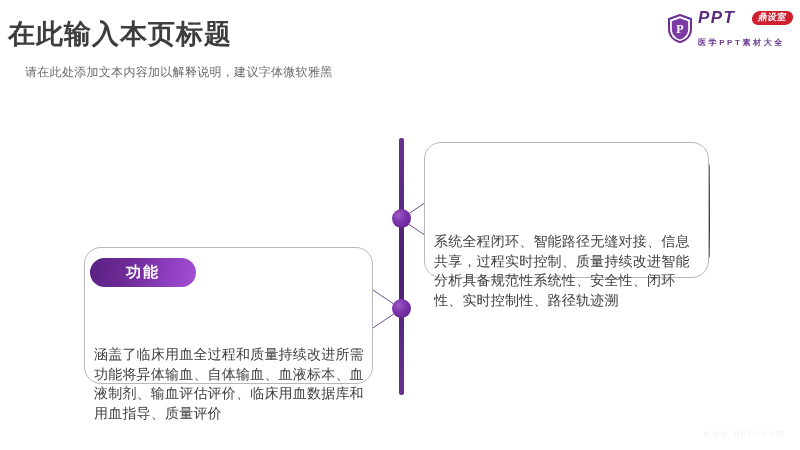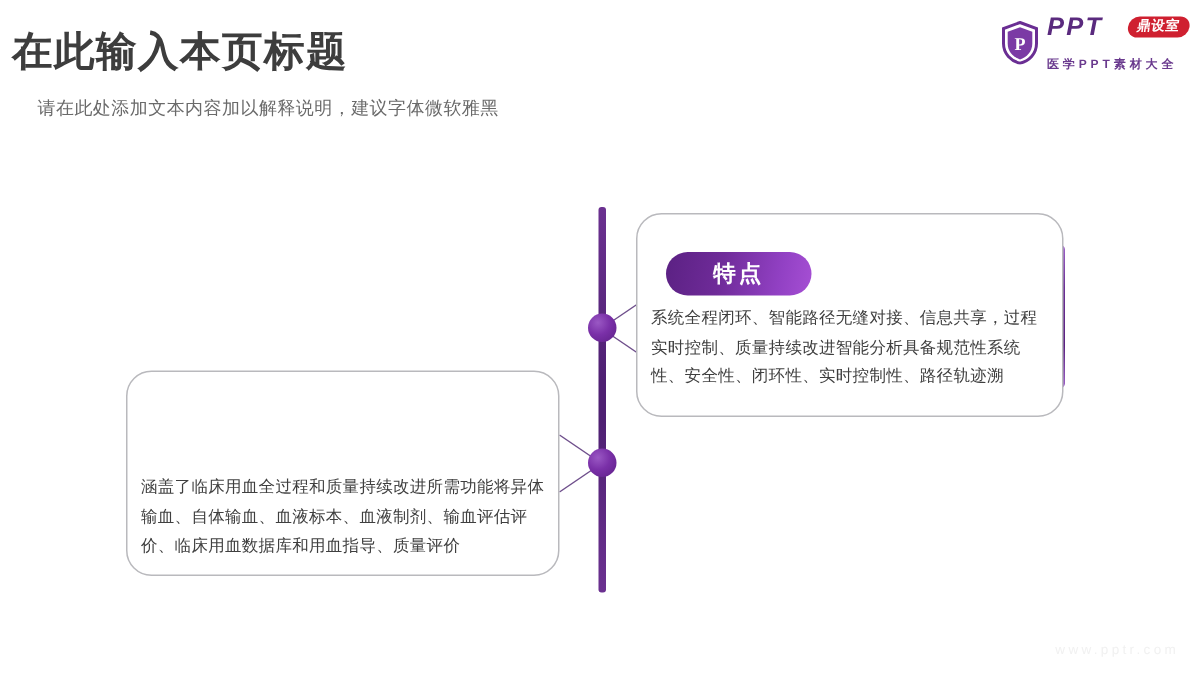--- a/index.html
+++ b/index.html
@@ -134,24 +134,25 @@
     font-size: 15px;
     font-weight: bold;
     letter-spacing: 2px;
     background: linear-gradient(100deg, #5b2183 0%, #6f2b99 38%, #9241c4 78%, #a64fd4 100%);
   }
   #pill-feature { left: 444px; top: 168px; width: 97px; }
   #pill-function { left: 90px; top: 258px; width: 106px; }
 
   .card-body {
     position: absolute;
-    font-size: 11px;
+    font-size: 14px;
     line-height: 19.5px;
     color: #3f3f3f;
     letter-spacing: 0.2px;
+    margin-top: 29px;
   }
   #body-feature { left: 434px; top: 203px; width: 268px; }
   #body-function { left: 94px; top: 316px; width: 272px; }
 
   
   #watermark {
     position: absolute;
     right: 14px;
     bottom: 12px;
     font-size: 9px;
@@ -195,22 +196,22 @@
   <svg class="connector-svg" style="left:372px; top:288px; width:30px; height:42px;" viewBox="0 0 30 42">
     <line x1="1" y1="2" x2="29" y2="21" stroke="#6f4f8c" stroke-width="1"></line>
     <line x1="1" y1="40" x2="29" y2="21" stroke="#6f4f8c" stroke-width="1"></line>
   </svg>
 
   <div class="node" id="node-top"></div>
   <div class="node" id="node-bottom"></div>
 
   <div class="accent-bar" id="accent-feature"></div>
   <div class="card" id="card-feature"></div>
-  <div class="pill" id="pill-feature">特点</div>
   <div class="card-body" id="body-feature">系统全程闭环、智能路径无缝对接、信息共享，过程实时控制、质量持续改进智能分析具备规范性系统性、安全性、闭环性、实时控制性、路径轨迹溯</div>
 
   <div class="accent-bar" id="accent-function"></div>
   <div class="card" id="card-function"></div>
+  <div class="pill" id="pill-function">功能</div>
   <div class="card-body" id="body-function">涵盖了临床用血全过程和质量持续改进所需功能将异体输血、自体输血、血液标本、血液制剂、输血评估评价、临床用血数据库和用血指导、质量评价</div>
 
 </div>
 
 <div id="watermark">www.pptr.com</div>
 
 </body></html>

